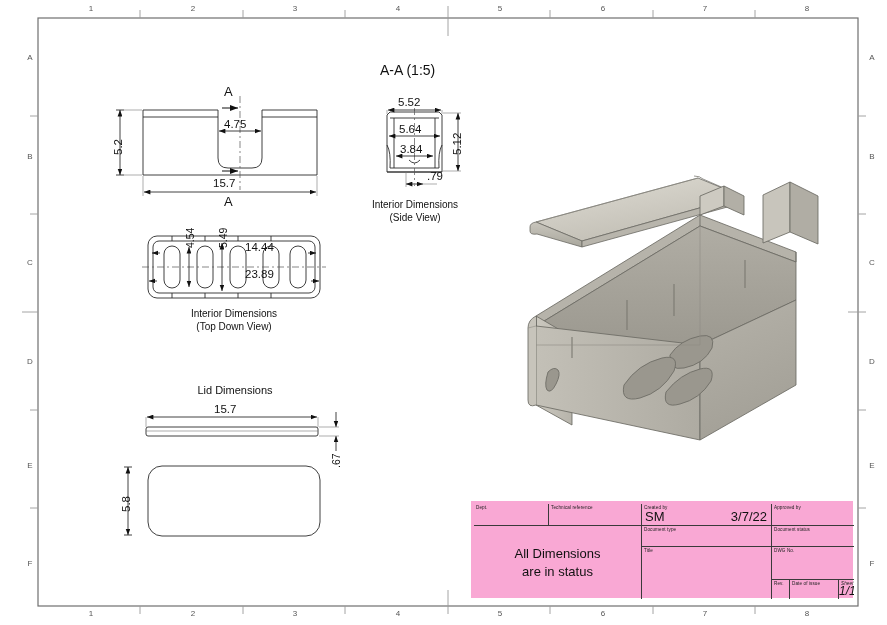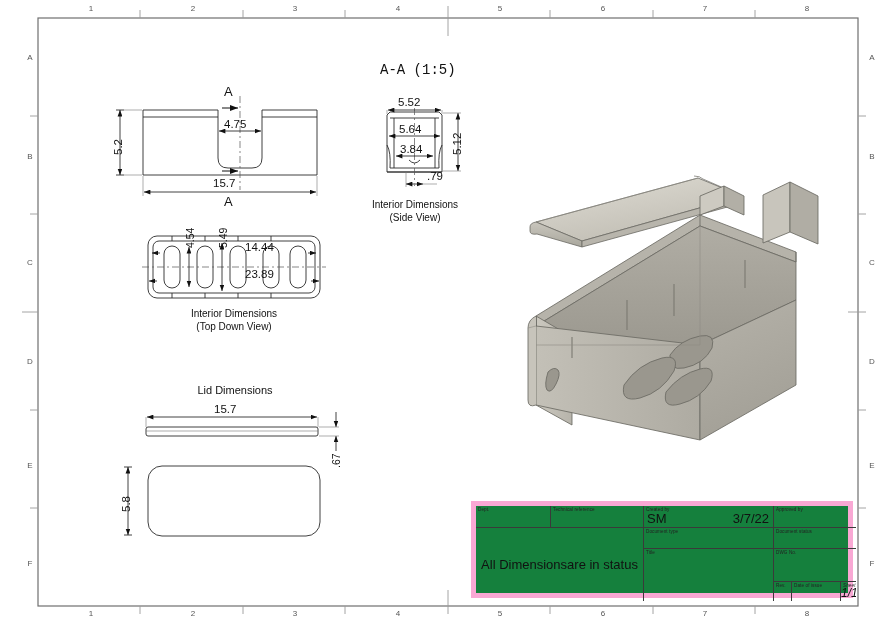--- a/index.html
+++ b/index.html
@@ -49,39 +49,39 @@
     font-size: 10px;
     color: #111;
     font-family: "Liberation Sans", sans-serif;
     text-align: center;
     white-space: nowrap;
   }
   .section-title {
     position: absolute;
     font-size: 14px;
     color: #111;
-    font-family: Liberation Mono, monospace;
+    font-family: Liberation Sans, sans-serif;
     white-space: nowrap;
   }
   .sect-letter {
     position: absolute;
     font-size: 13px;
     color: #111;
     font-family: "Liberation Sans", sans-serif;
   }
   
   #titleblock {
     position: absolute;
     left: 471px;
     top: 501px;
     width: 382px;
     height: 97px;
-    border: 5px solid #f9a8d4;
+    border: 3px solid #f9a8d4;
     box-sizing: border-box;
-    background: #15803d;
+    background: #f9a8d4;
   }
   .tb-cell {
     position: absolute;
     box-sizing: border-box;
     border-right: 1px solid #3a3a3a;
     border-bottom: 1px solid #3a3a3a;
     overflow: hidden;
   }
   .tb-cell.nb { border-bottom: none; }
   .tb-cell.nr { border-right: none; }
@@ -106,21 +106,21 @@
     left: auto;
     right: 4px;
     text-align: right;
   }
   .tb-val.small { font-size: 11px; }
   .tb-note {
     position: absolute;
     left: 0; top: 0;
     width: 100%; height: 100%;
     display: flex;
-    flex-direction: row;
+    flex-direction: column;
     align-items: center;
     justify-content: center;
     font-size: 13px;
     line-height: 1.35;
     color: #111;
     font-family: "Liberation Sans", sans-serif;
   }
   .tb-note span { display: block; }
 </style>
 </head>

